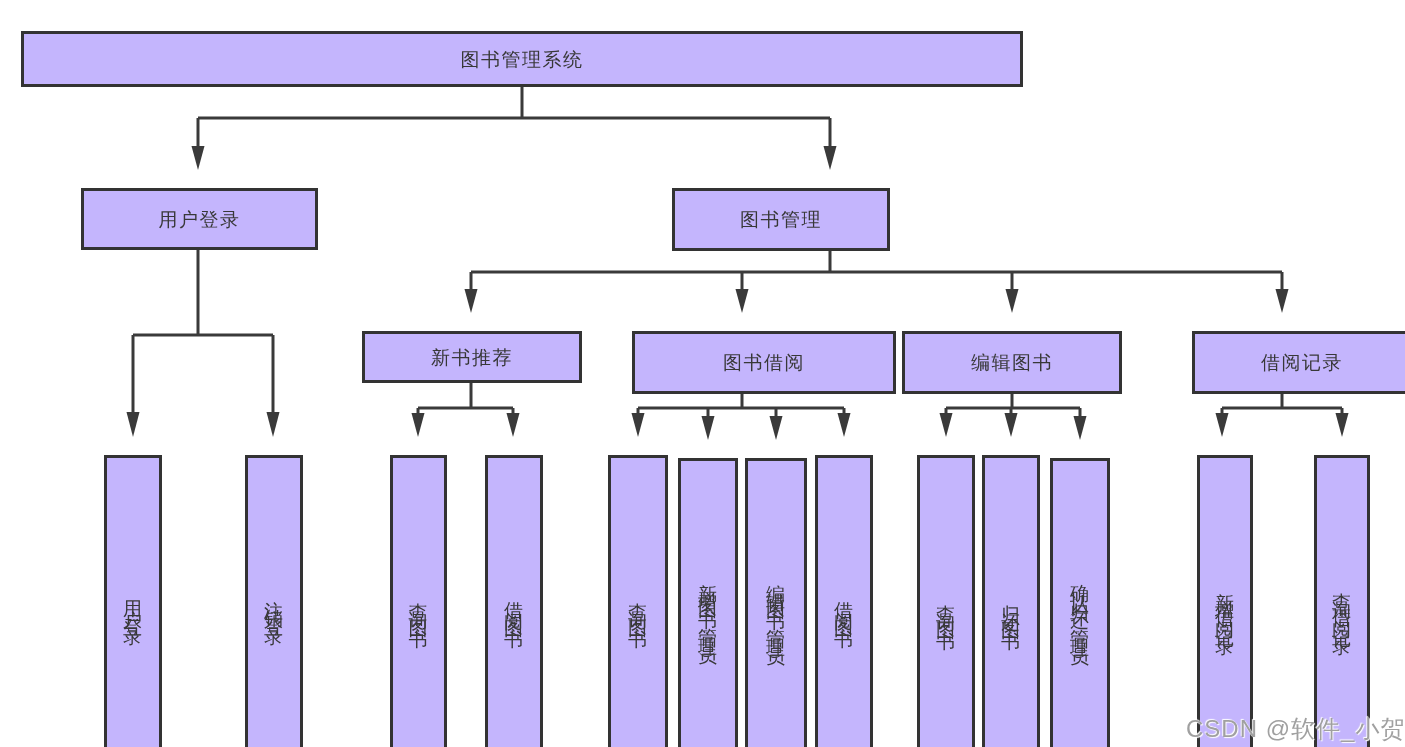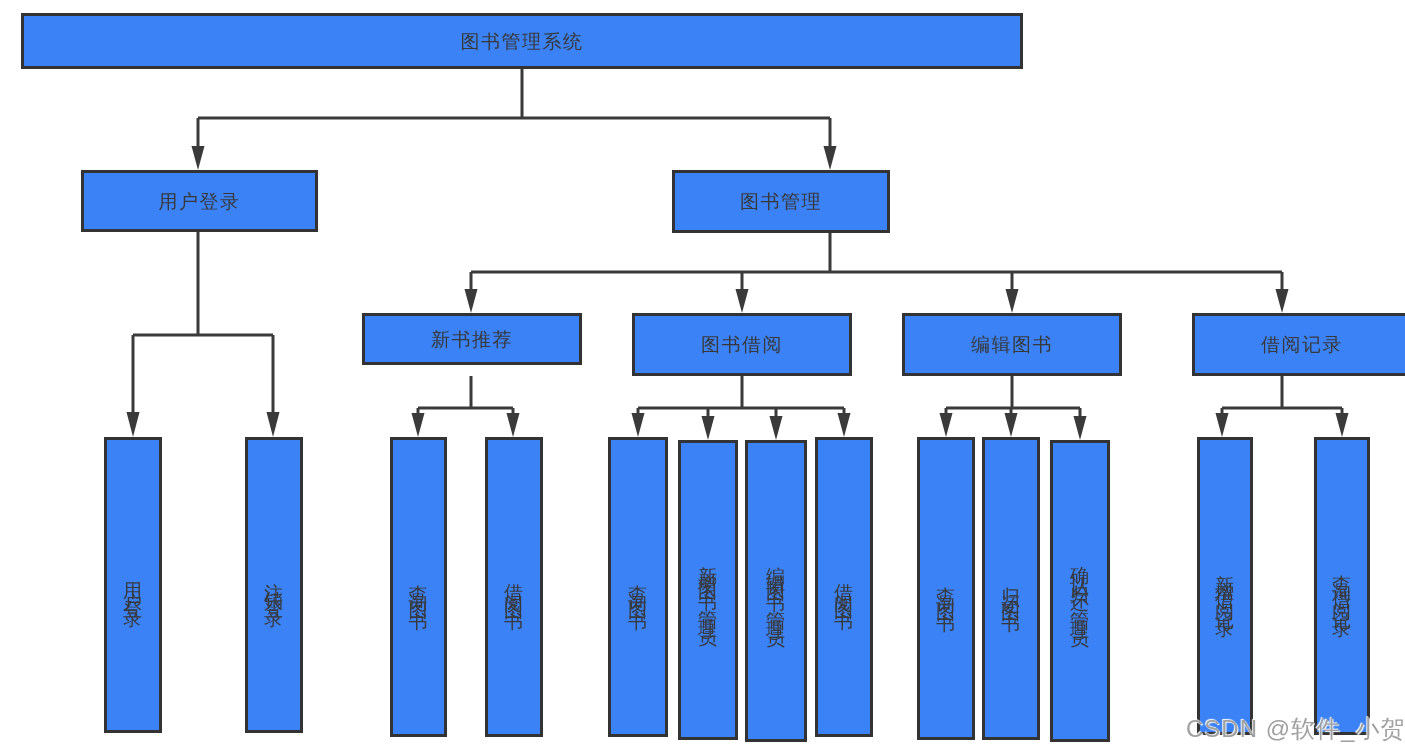--- a/index.html
+++ b/index.html
@@ -17,26 +17,27 @@
   }
   svg.wires {
     position: absolute;
     left: 0; top: 0;
     width: 1405px; height: 747px;
     pointer-events: none;
   }
   .node {
     position: absolute;
     box-sizing: border-box;
-    background: #3b82f6;
+    background: #c4b5fd;
     border: 3px solid #333333;
     display: flex;
     align-items: center;
     justify-content: center;
     color: #383838;
+    margin-top: 18px;
   }
   .node.h span {
     font-size: 19px;
     letter-spacing: 1.5px;
     white-space: nowrap;
     line-height: 1;
   }
   .node.v span {
     writing-mode: vertical-rl;
     text-orientation: mixed;
@@ -138,21 +139,21 @@
   <div class="node h" style="left:81px;top:170px;width:237px;height:62px">
     <span>用户登录</span>
   </div>
   <div class="node h" style="left:672px;top:170px;width:218px;height:63px">
     <span>图书管理</span>
   </div>
 
   <div class="node h" style="left:362px;top:313px;width:220px;height:52px">
     <span>新书推荐</span>
   </div>
-  <div class="node h" style="left:632px;top:313px;width:220px;height:63px">
+  <div class="node h" style="left:632px;top:313px;width:264px;height:63px">
     <span>图书借阅</span>
   </div>
   <div class="node h" style="left:902px;top:313px;width:220px;height:63px">
     <span>编辑图书</span>
   </div>
   <div class="node h" style="left:1192px;top:313px;width:220px;height:63px">
     <span>借阅记录</span>
   </div>
 
   <div class="node v" style="left:104px;top:437px;width:58px;height:296px">

